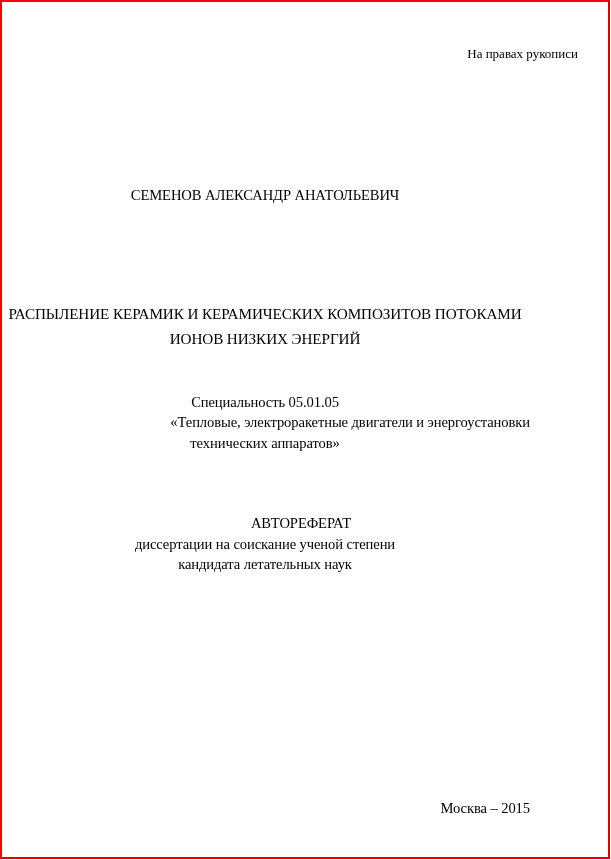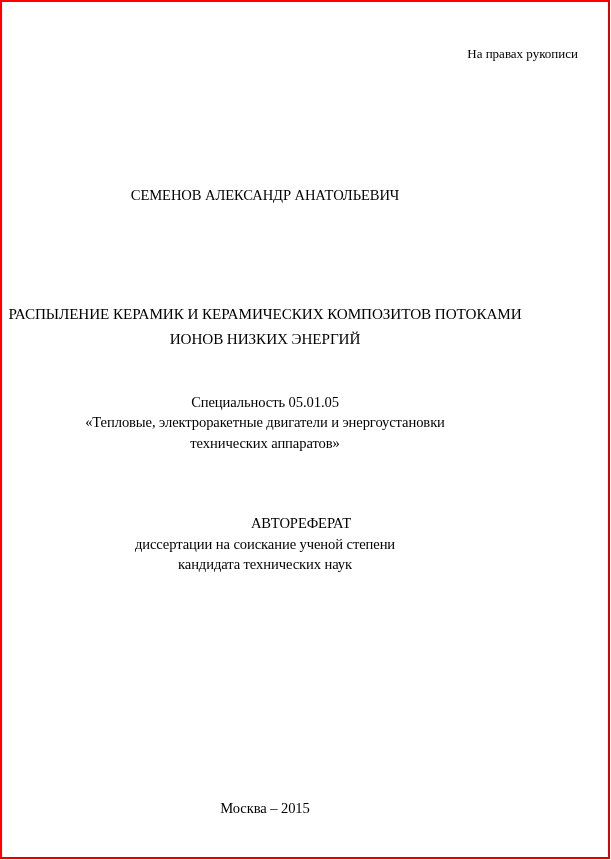--- a/index.html
+++ b/index.html
@@ -57,20 +57,20 @@
 <div class="page"></div>
 
 <div class="right">На правах рукописи</div>
 
 <div class="line" style="top:186px;">СЕМЕНОВ АЛЕКСАНДР АНАТОЛЬЕВИЧ</div>
 
 <div class="line title" style="top:297px;">РАСПЫЛЕНИЕ КЕРАМИК И КЕРАМИЧЕСКИХ КОМПОЗИТОВ ПОТОКАМИ</div>
 <div class="line title" style="top:322px;">ИОНОВ НИЗКИХ ЭНЕРГИЙ</div>
 
 <div class="line" style="top:393px;">Специальность 05.01.05</div>
-<div class="line" style="top:413px;">«Тепловые, электроракетные двигатели и энергоустановки</div>
+<div class="line" style="top:413px;text-align:right;">«Тепловые, электроракетные двигатели и энергоустановки</div>
 <div class="line" style="top:434px;">технических аппаратов»</div>
 
 <div class="line" style="top:514px;padding-left:36px;">АВТОРЕФЕРАТ</div>
 <div class="line" style="top:535px;">диссертации на соискание ученой степени</div>
-<div class="line" style="top:555px;">кандидата технических наук</div>
+<div class="line" style="top:555px;">кандидата летательных наук</div>
 
-<div class="line" style="top:799px;">Москва – 2015</div>
+<div class="line" style="top:799px;text-align:right;">Москва – 2015</div>
 
 </body></html>

